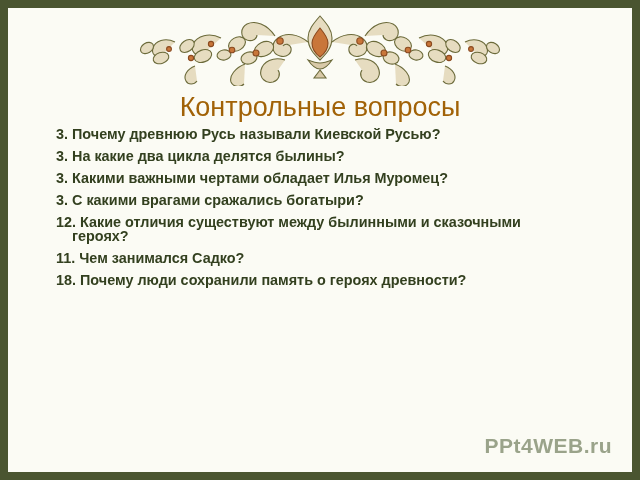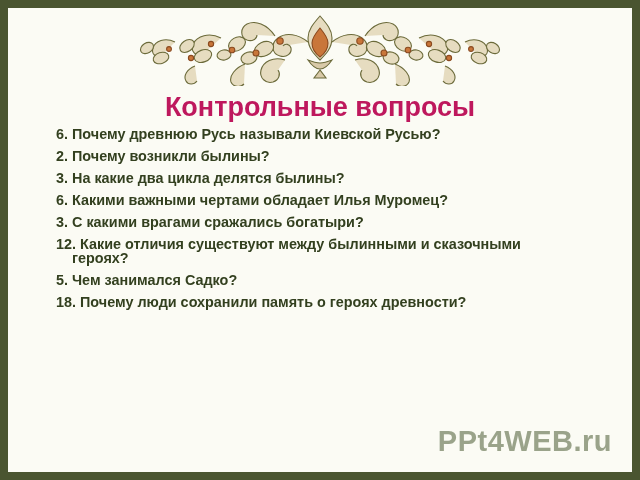--- a/index.html
+++ b/index.html
@@ -33,23 +33,23 @@
     height: 78px;
     width: 100%;
     overflow: hidden;
   }
   .ornament svg {
     display: block;
     margin: 0 auto;
   }
   .title {
     text-align: center;
-    color: #be185d;
+    color: #a16207;
     font-size: 27px;
-    font-weight: bold;
+    font-weight: normal;
     margin: 6px 0 4px 0;
     letter-spacing: 0px;
   }
   .questions {
     margin: 0;
     padding: 0 36px 0 34px;
     list-style: none;
   }
   .questions li {
     color: #33401f;
@@ -61,21 +61,21 @@
     padding-left: 14px;
   }
   .questions li .cont {
     display: block;
     padding-left: 16px;
   }
   .watermark {
     position: absolute;
     right: 20px;
     bottom: 14px;
-    font-size: 29px;
+    font-size: 21px;
     font-weight: bold;
     color: #9aa38a;
     letter-spacing: 0.5px;
   }
 </style>
 </head>
 <body>
 
 <div class="slide">
   <div class="slide-inner">
@@ -134,28 +134,27 @@
             <ellipse cx="22" cy="40" rx="7" ry="5" transform="rotate(-32 22 40)" fill="#e6dcc0"></ellipse>
             <circle cx="44" cy="41" r="2.4" fill="#c9763a" stroke="#8a4a20"></circle>
           </g>
         </g>
       </svg>
     </div>
 
     <h1 class="title">Контрольные вопросы</h1>
 
     <ul class="questions">
-      <li><span>6. Почему древнюю Русь называли Киевской Русью?</span></li>
-      <li><span>2. Почему возникли былины?</span></li>
+      <li><span>3. Почему древнюю Русь называли Киевской Русью?</span></li>
       <li><span>3. На какие два цикла делятся былины?</span></li>
-      <li><span>6. Какими важными чертами обладает Илья Муромец?</span></li>
+      <li><span>3. Какими важными чертами обладает Илья Муромец?</span></li>
       <li><span>3. С какими врагами сражались богатыри?</span></li>
       <li>
         <span>12. Какие отличия существуют между былинными и сказочными</span>
         <span class="cont">героях?</span>
       </li>
-      <li><span>5. Чем занимался Садко?</span></li>
+      <li><span>11. Чем занимался Садко?</span></li>
       <li><span>18. Почему люди сохранили память о героях древности?</span></li>
     </ul>
 
     <div class="watermark">PPt4WEB.ru</div>
   </div>
 </div>
 
 </body></html>

